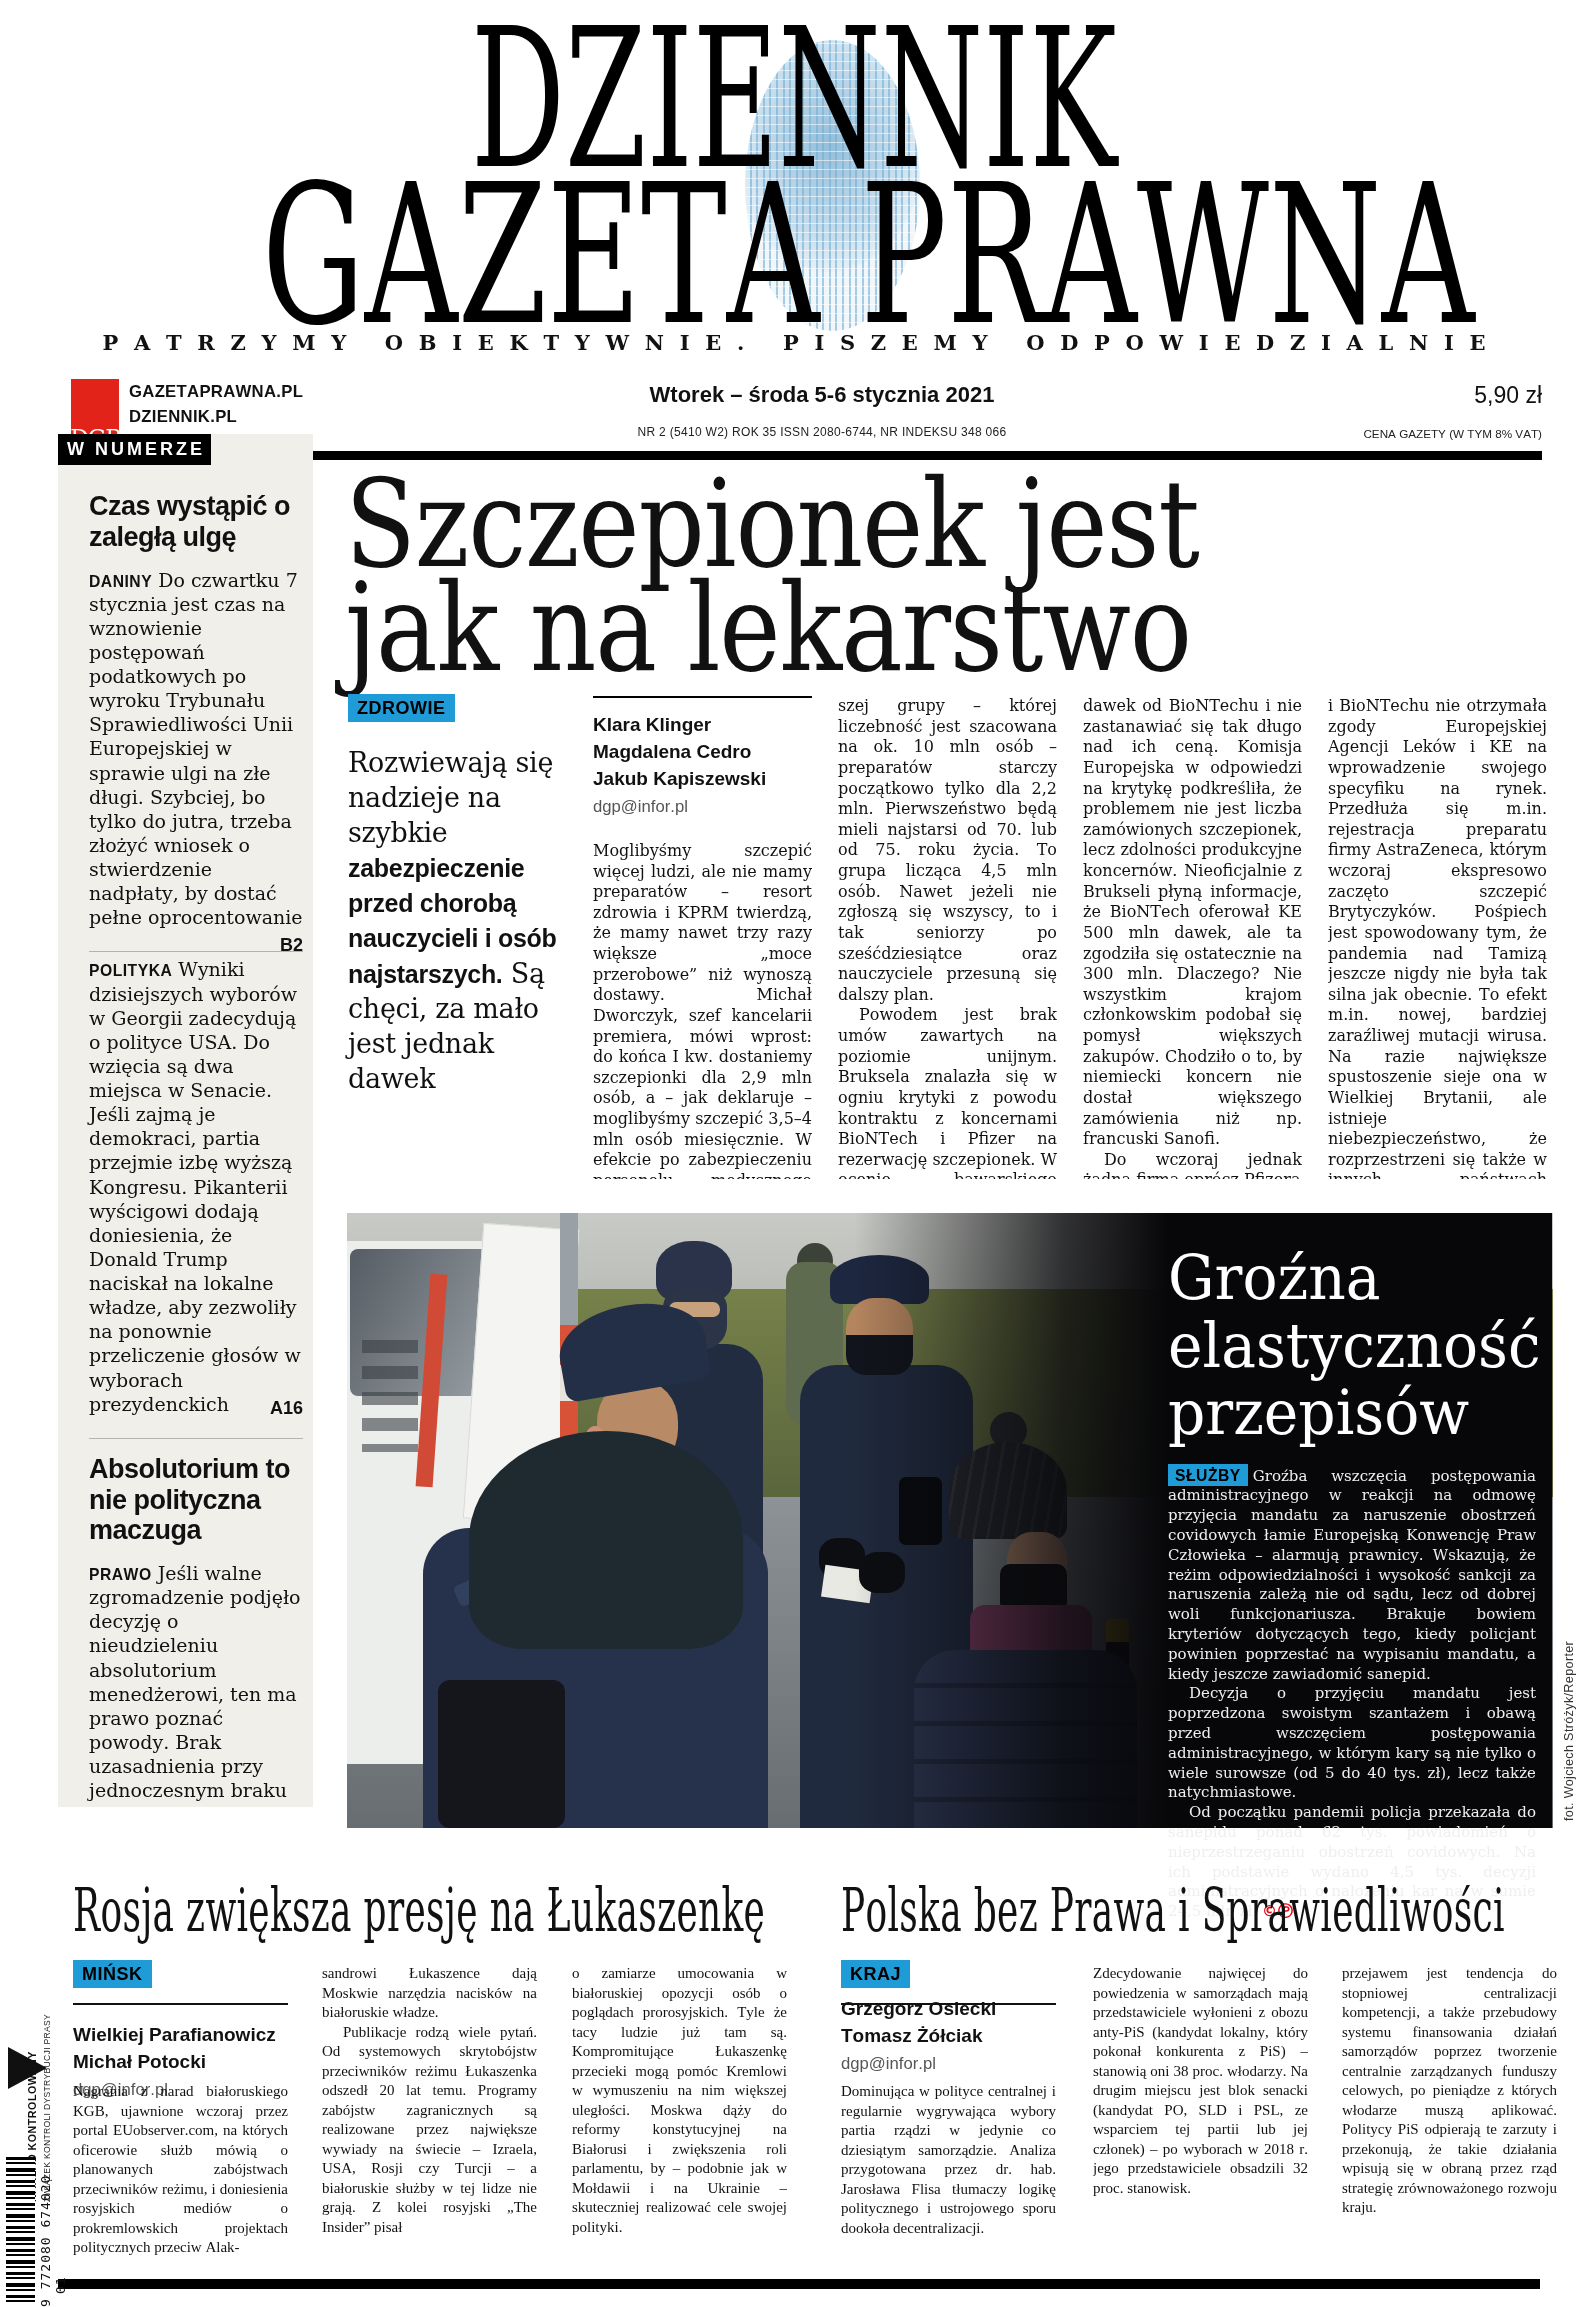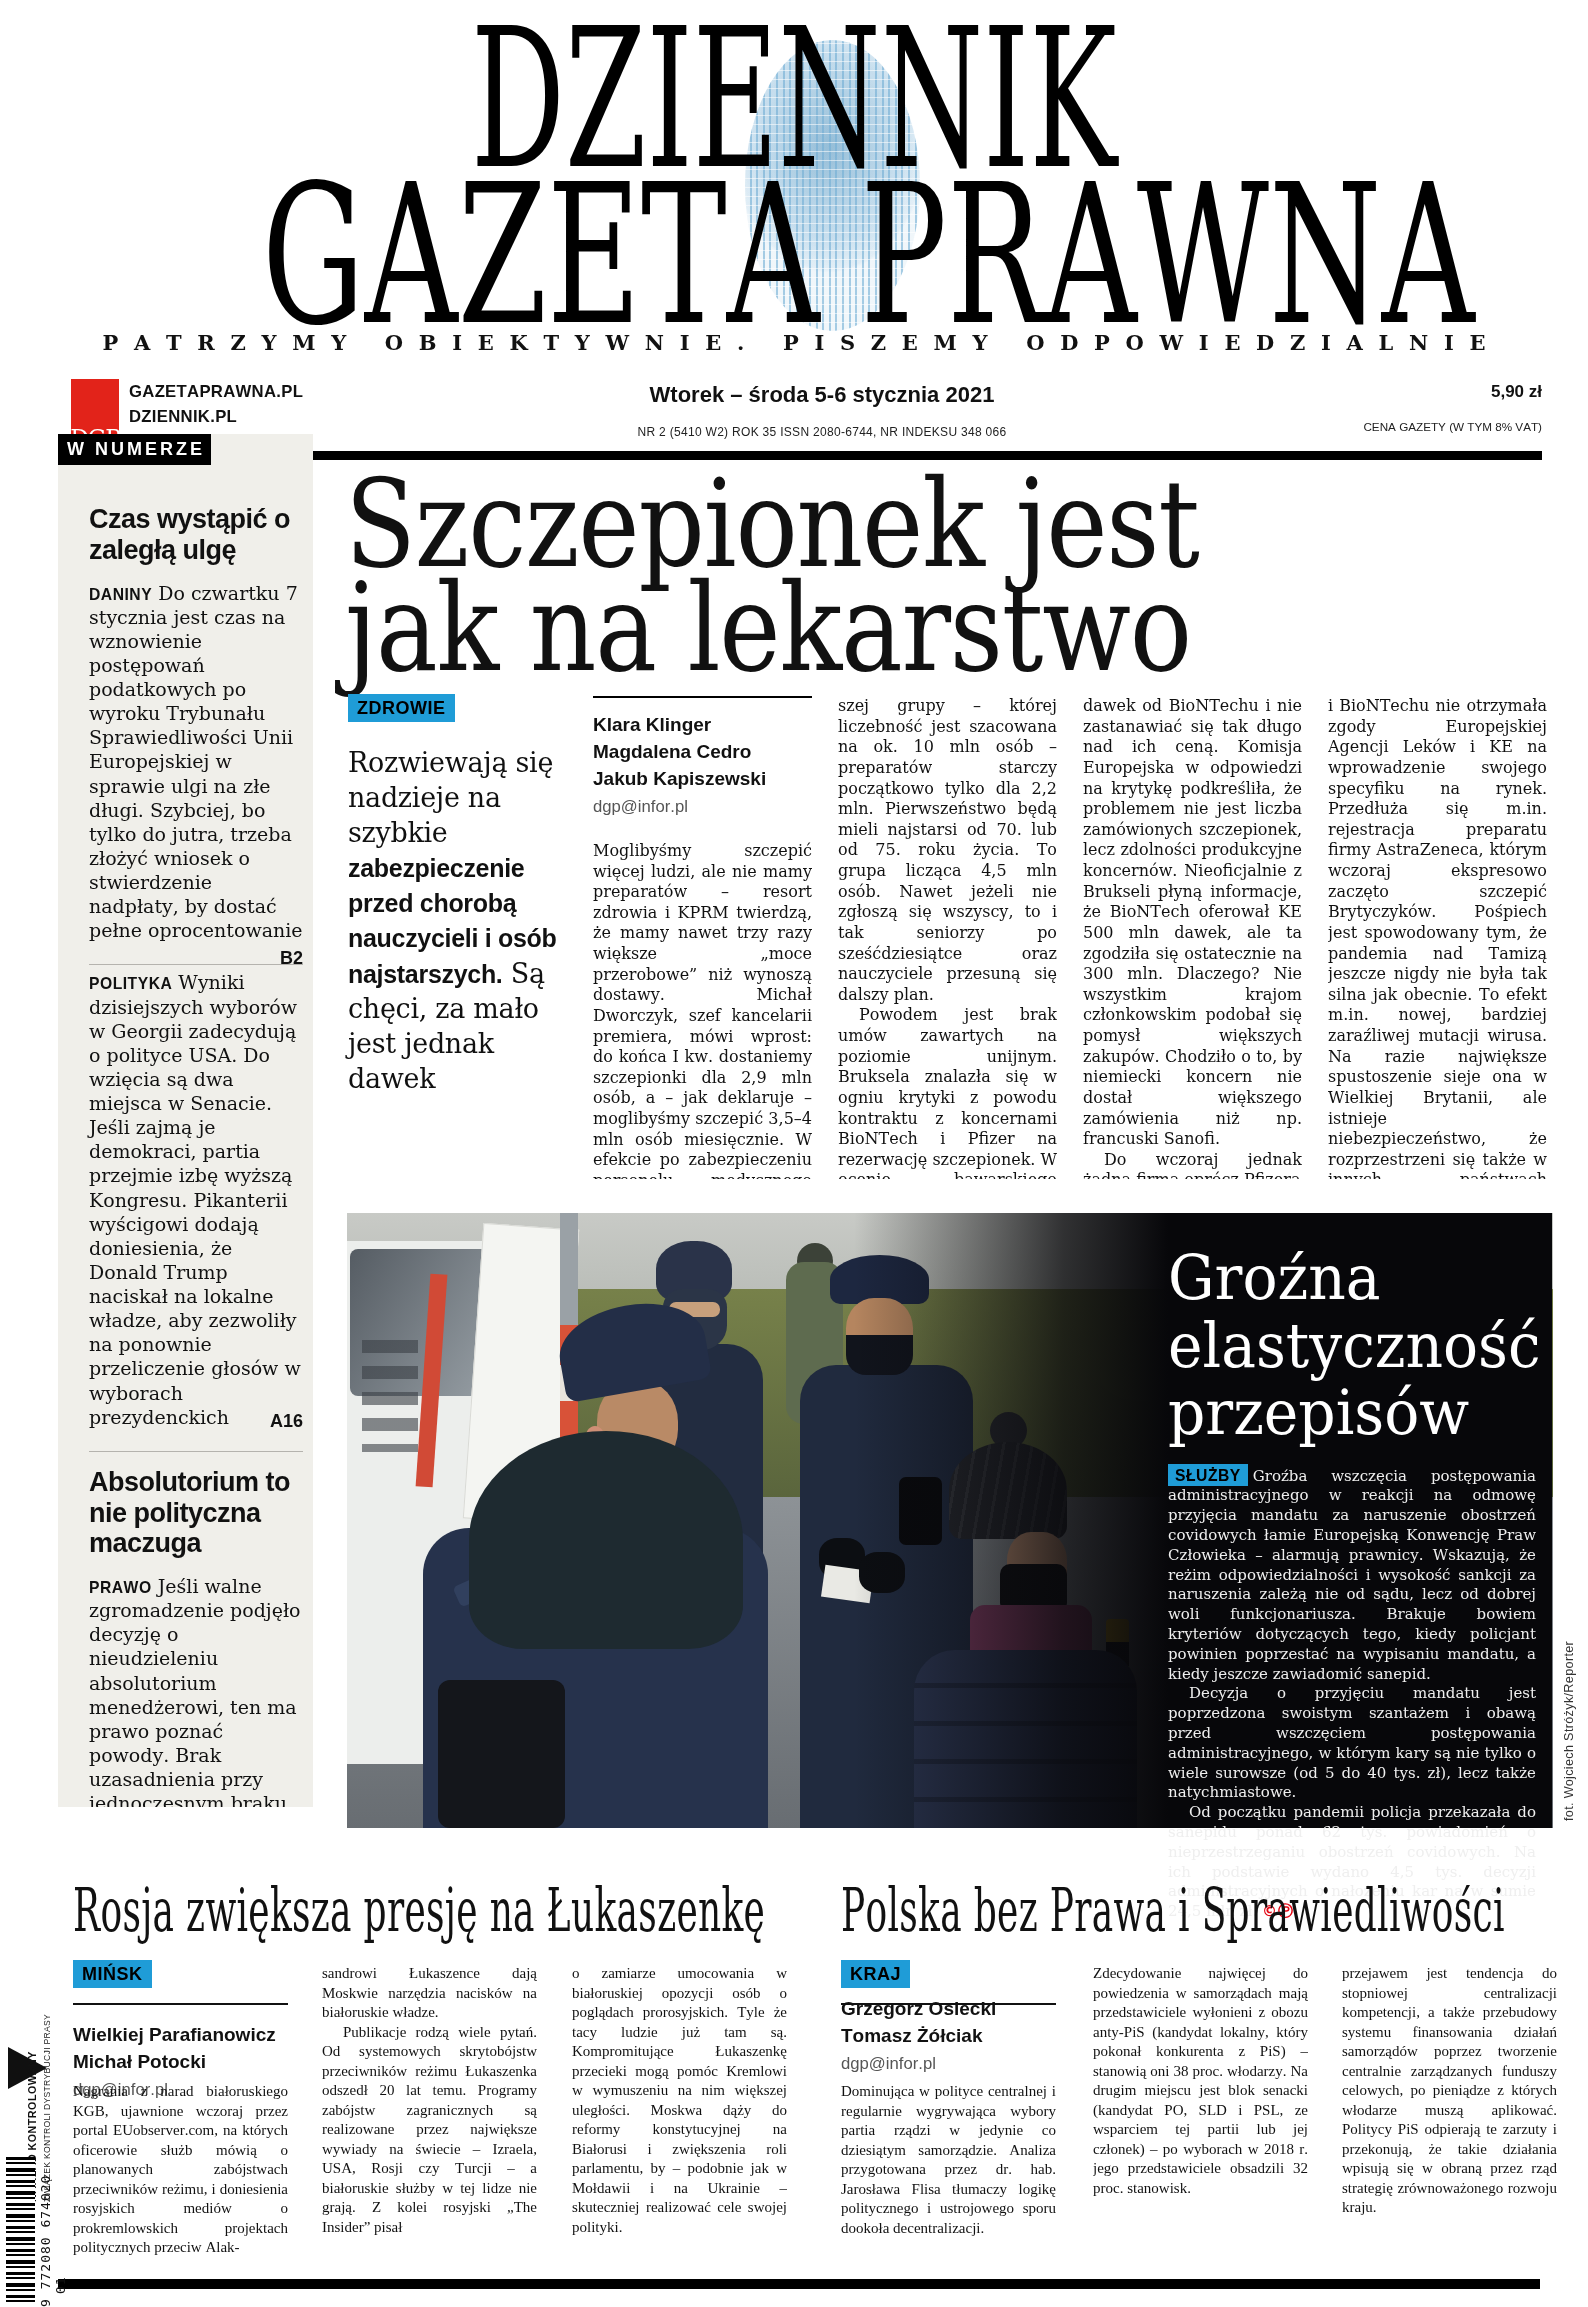--- a/index.html
+++ b/index.html
@@ -21,27 +21,27 @@
   #tagline{left:0;right:0;top:330px;text-align:center;font-family:"DejaVu Serif",serif;font-weight:700;font-size:21px;letter-spacing:15.7px;text-indent:15.7px;white-space:nowrap}
 
   
   #dgp-box{left:71px;top:379px;width:48px;height:75px;background:#e2231a;color:#fff;
     font-family:"DejaVu Serif",serif;font-size:23px;display:flex;align-items:flex-end;justify-content:center;padding-bottom:4px;box-sizing:border-box;letter-spacing:-1px}
   #sites{left:129px;top:380px;font-family:"Liberation Sans",sans-serif;font-weight:700;font-size:16.7px;line-height:1.48;letter-spacing:0.3px}
   #date-wrap{left:558px;top:382px;width:528px;text-align:center}
   #issue-date{font-family:"Liberation Sans",sans-serif;font-weight:700;font-size:22px}
   #issue-info{margin-top:17px;font-family:"Liberation Sans",sans-serif;font-size:12px;letter-spacing:0.3px;color:#222}
   #price-wrap{left:1299px;top:382px;width:243px;text-align:right}
-  #price{font-family:"Liberation Sans",sans-serif;font-weight:700;font-size:17px}
+  #price{font-family:"Liberation Sans",sans-serif;font-weight:400;font-size:23px}
   #price-note{margin-top:18px;font-family:"Liberation Sans",sans-serif;font-size:11.7px;color:#222}
   #top-rule{left:122px;top:451px;width:1420px;height:8.6px;background:#000}
 
   
   #sidebar{left:58px;top:434px;width:255px;height:1373px;background:#f0efea;overflow:hidden}
-  #sidebar-inner{padding:55px 10px 0 31px}
+  #sidebar-inner{padding:42px 10px 0 31px}
   #sidebar-label{left:58px;top:434px;width:153px;height:31px;background:#000;color:#fff;
      font-family:"Liberation Sans",sans-serif;font-weight:700;font-size:18px;line-height:31px;letter-spacing:3px;padding-left:9px;box-sizing:border-box}
   .brief-h{font-family:"Liberation Sans",sans-serif;font-weight:700;font-size:27px;line-height:1.14;letter-spacing:-0.5px;margin:15px 0 15px}
   .brief-b{font-family:"DejaVu Serif",serif;font-size:19px;line-height:1.27}
   .tag{font-family:"Liberation Sans",sans-serif;font-weight:700;font-size:15.7px;letter-spacing:0.5px}
   .bref{float:right;font-family:"Liberation Sans",sans-serif;font-weight:700;font-size:18px;padding-top:5px}
   .sdiv{border-top:1.5px solid #b5b3ae;margin:22px 0 5px}
 
   
   #main-hl{left:345px;top:473px;width:1319px;font-family:"DejaVu Serif",serif;font-size:122px;line-height:.85;letter-spacing:-1.5px;transform:scaleX(.85);transform-origin:0 0;white-space:nowrap}

